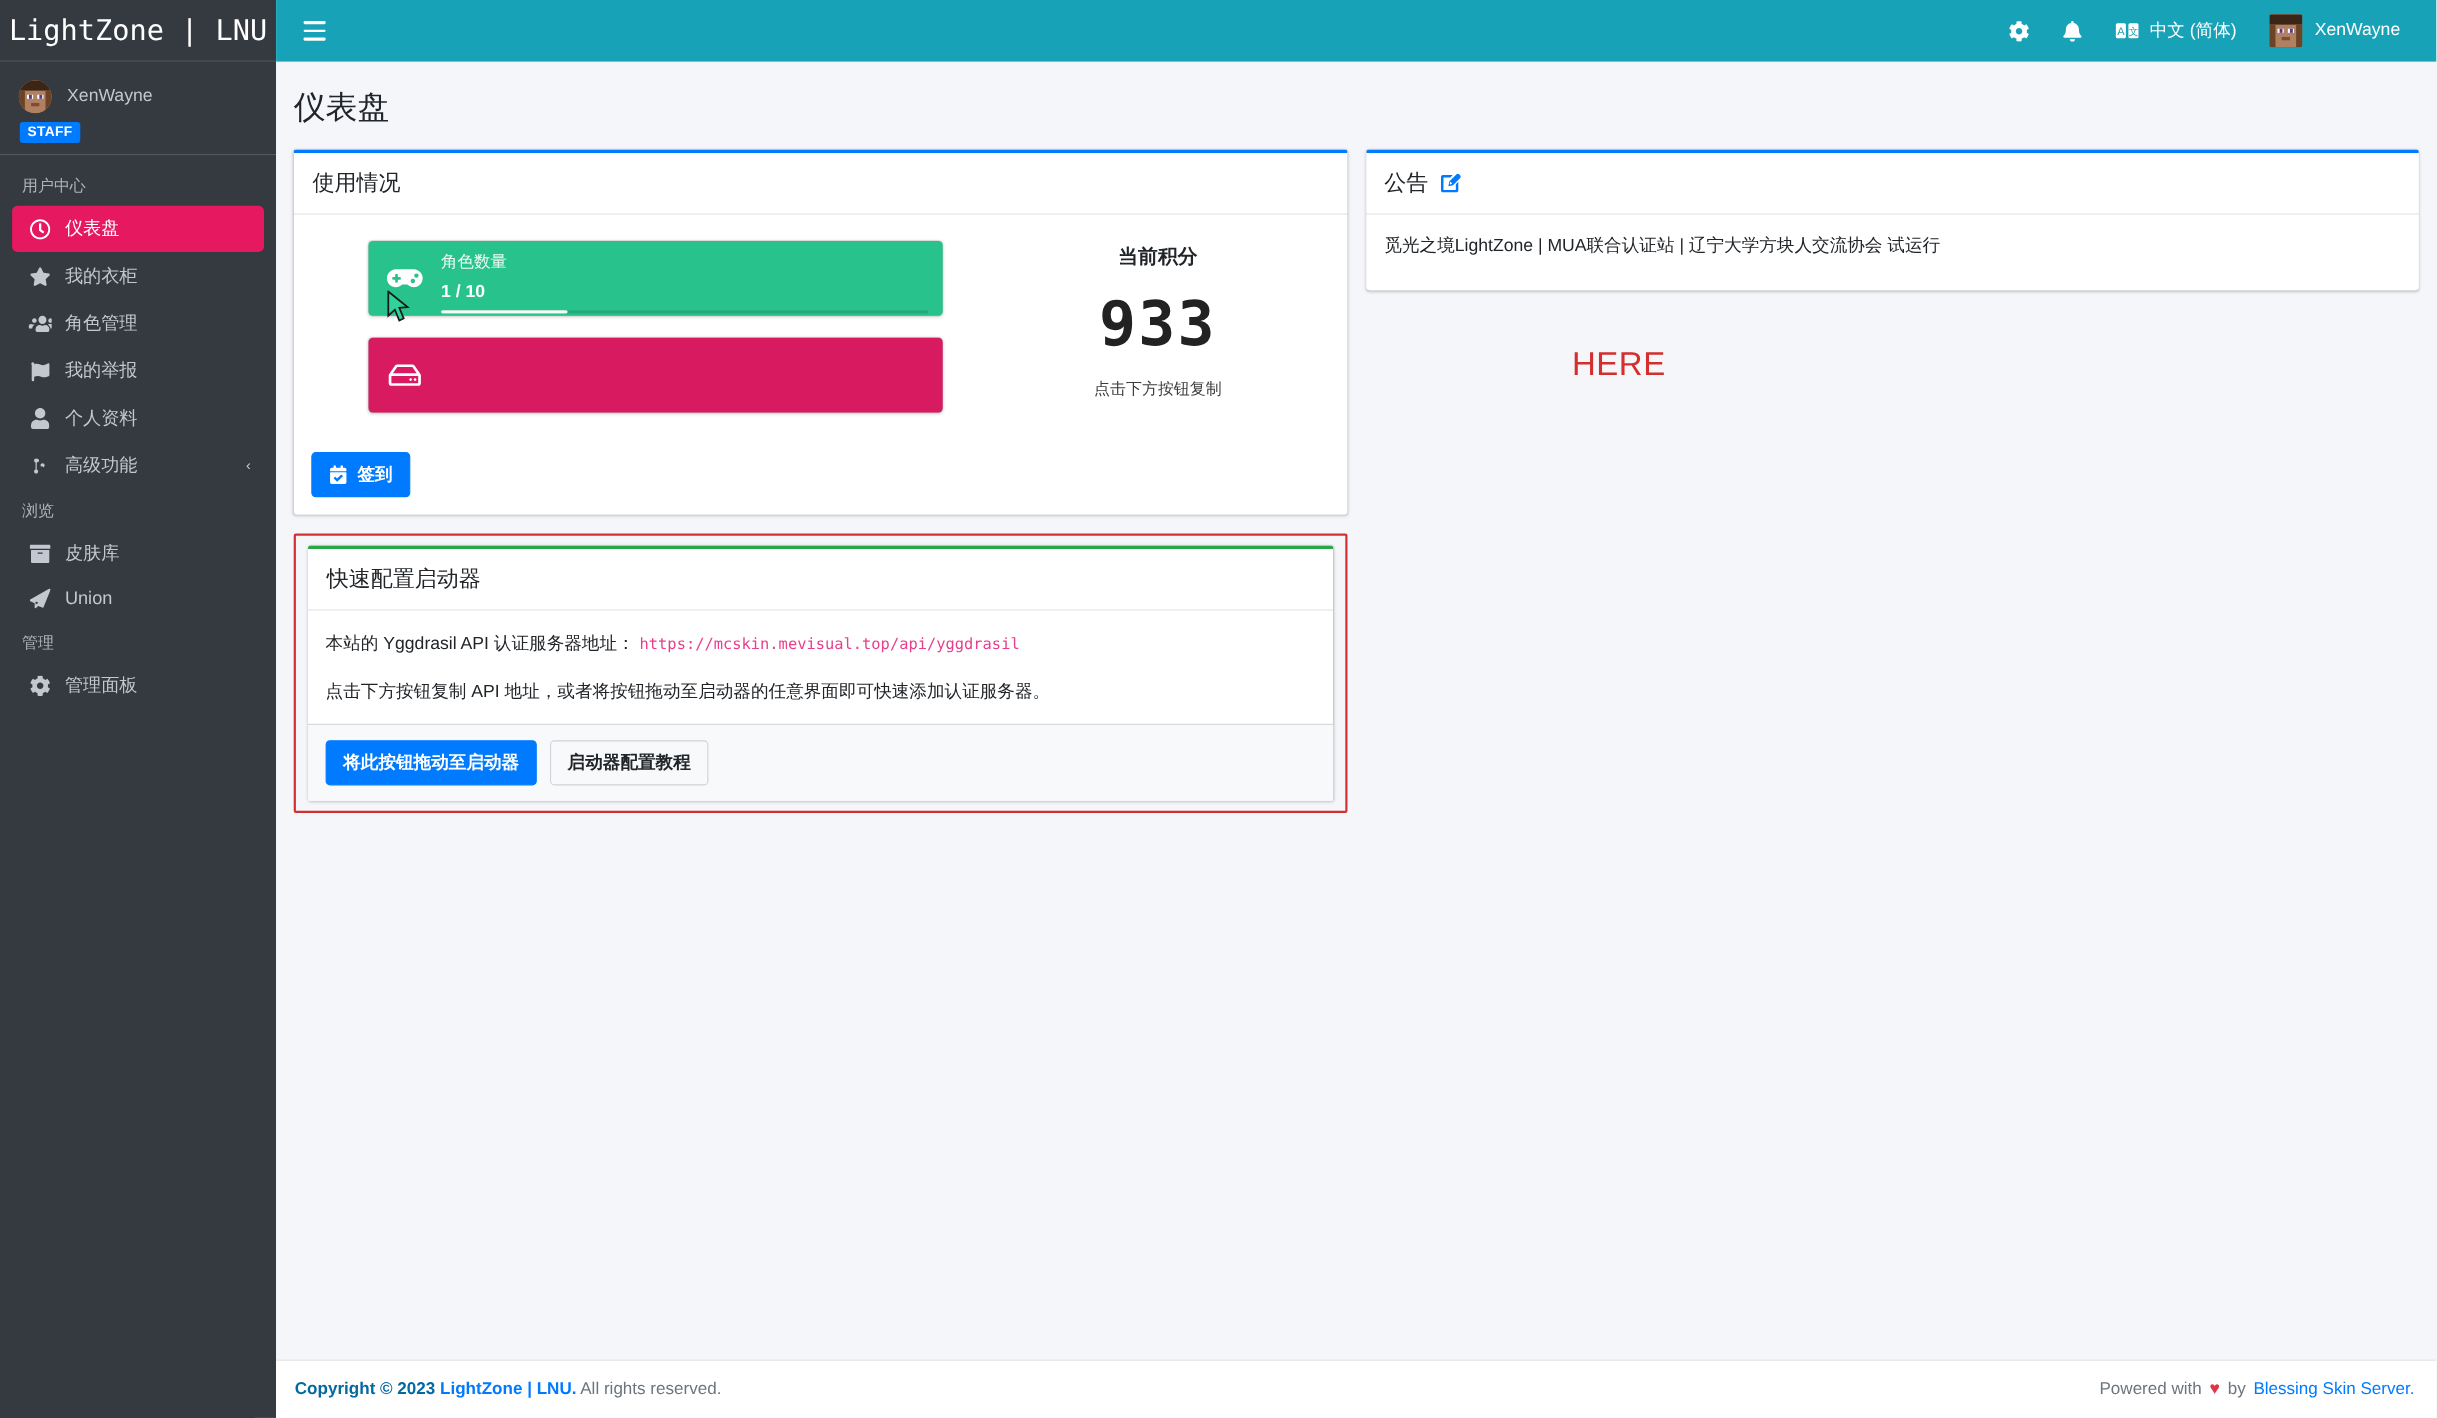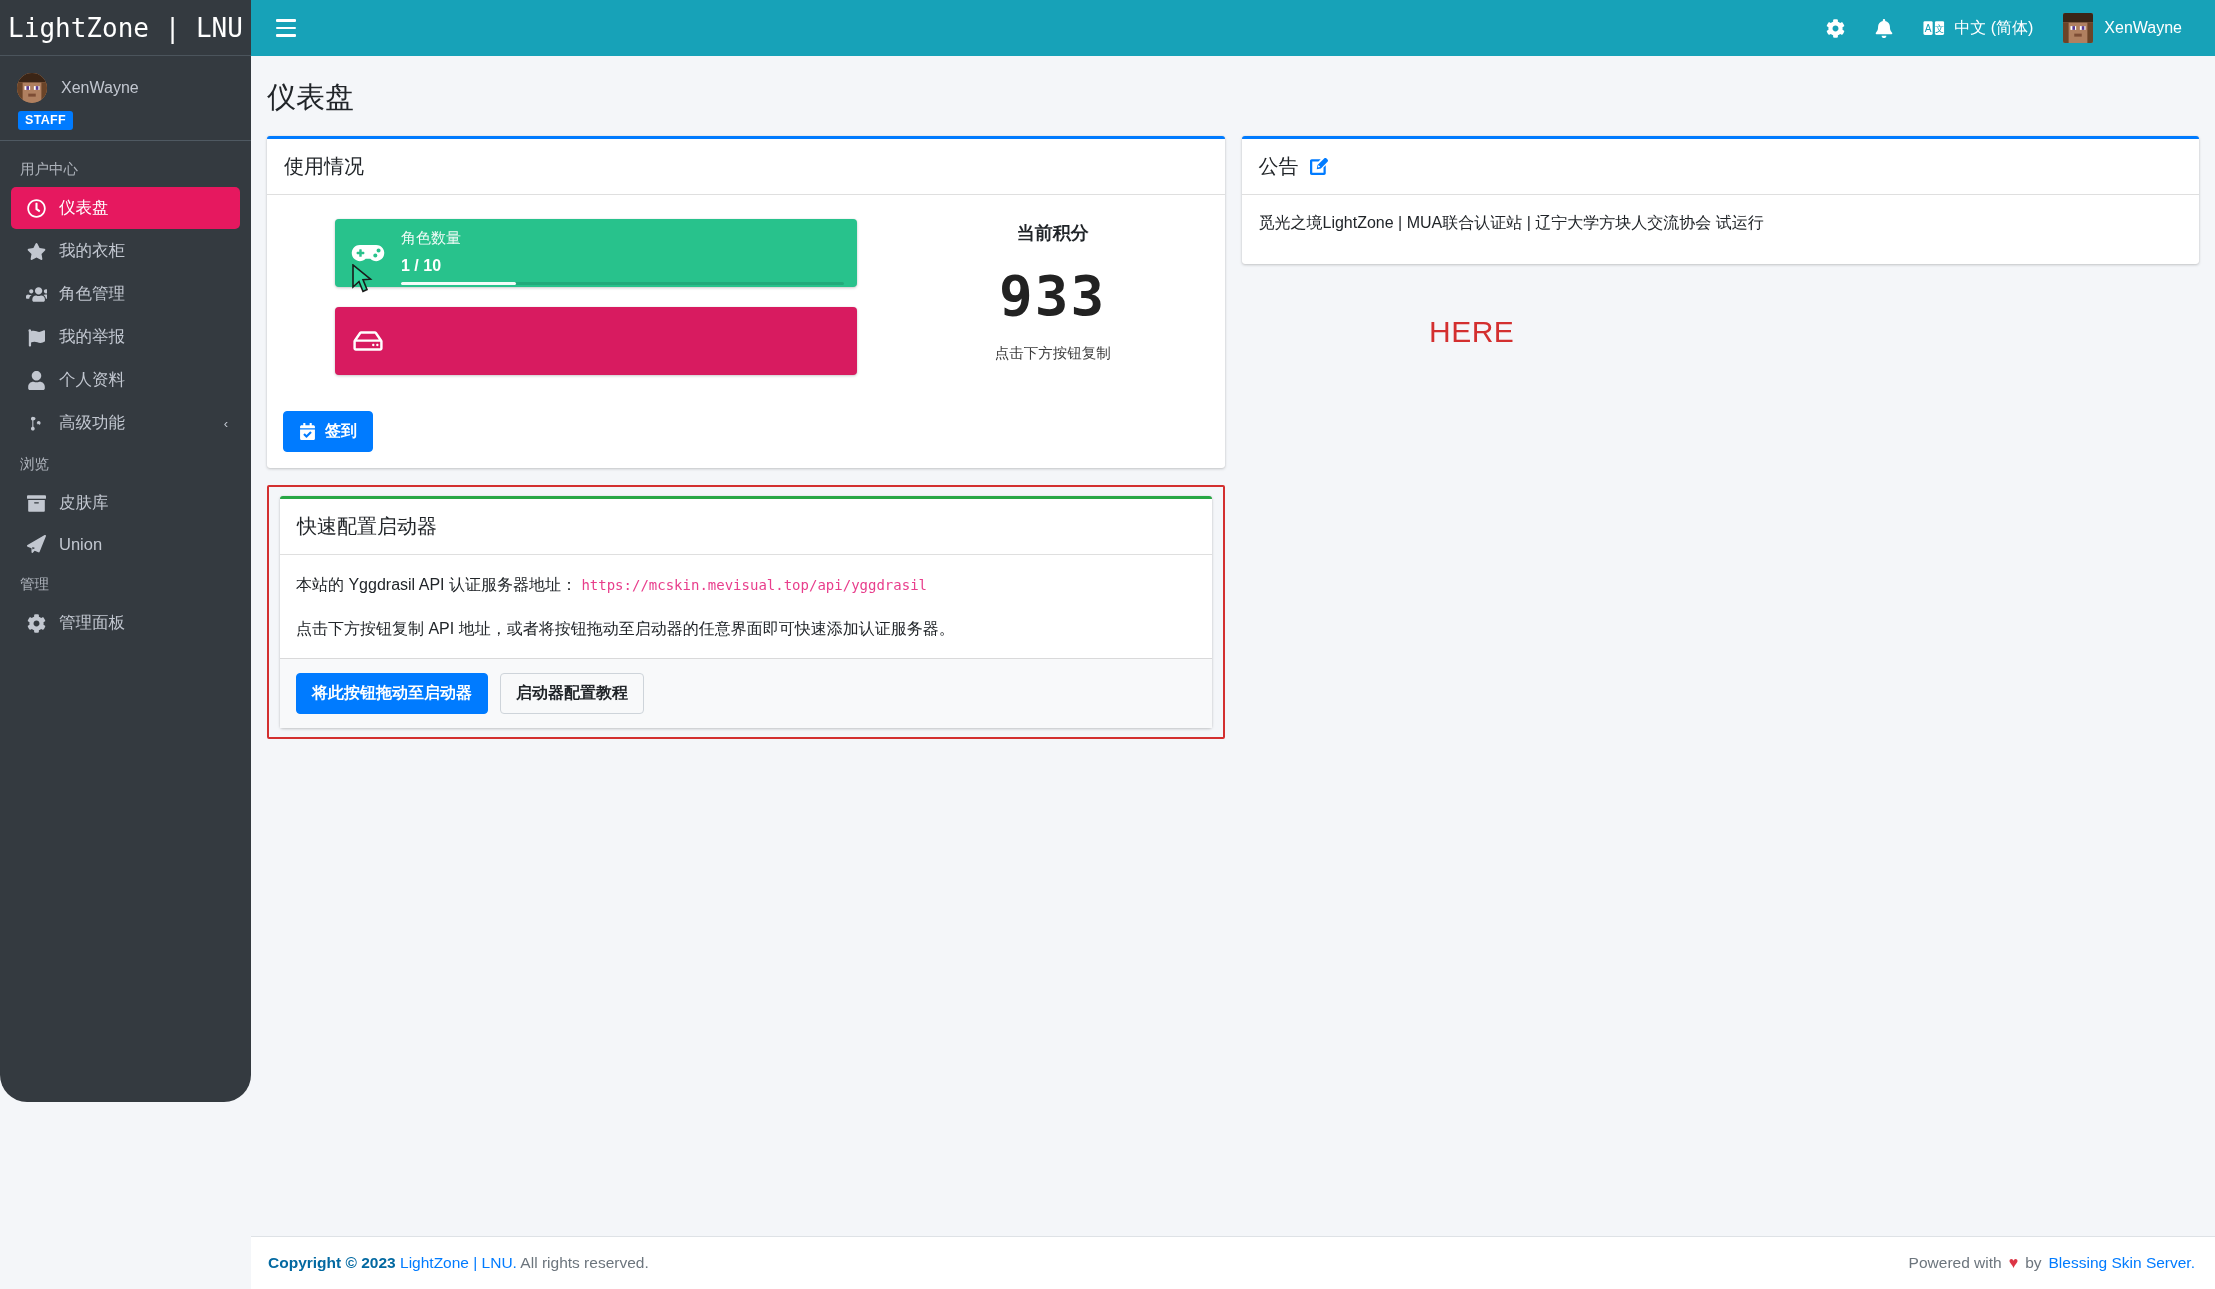--- a/index.html
+++ b/index.html
@@ -9,22 +9,21 @@
     background: #f4f6f9;
     overflow: hidden;
   }
   .app { display: flex; width: 2215px; height: 1289px; position: relative; }
 
   
   .sidebar {
     width: 251px; flex: 0 0 251px;
     background: #343a40; color: #c2c7d0;
     display: flex; flex-direction: column;
-    height: 1102px;
-    border-radius: 27px;
+    height: 1289px;
   }
   .brand {
     height: 56px; flex: 0 0 56px;
     display: flex; align-items: center; justify-content: center;
     background: #343a40;
     border-bottom: 1px solid #4b545c;
   }
   .brand-text {
     font-family: "DejaVu Sans Mono", monospace;
     font-size: 26px; color: #fff; letter-spacing: 0px;
@@ -199,21 +198,21 @@
 
   
   .spacer { flex: 1 1 auto; }
   .footer {
     background: #fff; border-top: 1px solid #dee2e6;
     padding: 17px 20px 17px 17px;
     display: flex; align-items: center;
     font-size: 15.5px; color: #6c757d;
   }
   .footer b { color: #0369a1; }
-  .footer a { color: #007bff; text-decoration: none; font-weight: normal; }
+  .footer a { color: #007bff; text-decoration: none; font-weight: bold; }
   .footer .pw { margin-left: auto; display: flex; align-items: center; gap: 7px; }
   .footer .pw a { font-weight: normal; }
   .heart { color: #dc3545; font-size: 16px; }
 
   
   .cursor { position: absolute; left: 351px; top: 264px; z-index: 60; }
 </style>
 </head>
 <body>
 

